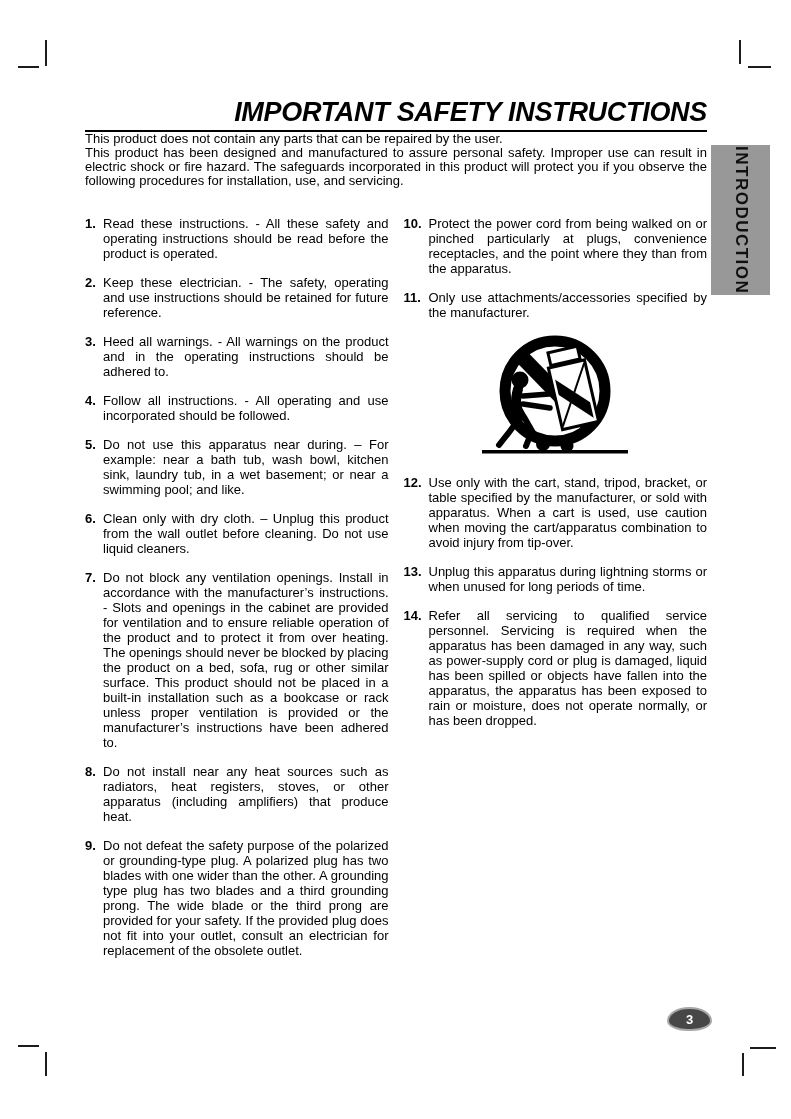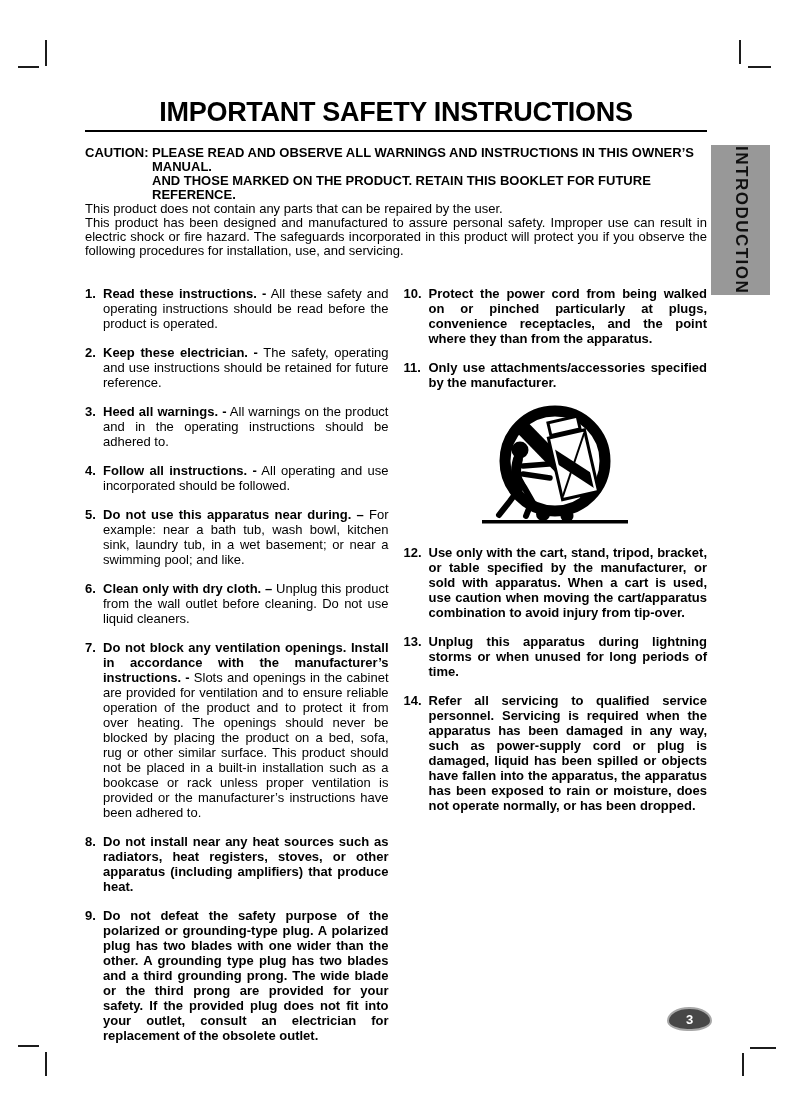--- a/index.html
+++ b/index.html
@@ -1,31 +1,31 @@
 <!DOCTYPE html>
 <html><head>
 <meta charset="utf-8">
 <style>
   html,body{margin:0;padding:0;background:#fff;}
   .page{position:relative;width:791px;height:1119px;background:#fff;color:#000;
         font-family:"Liberation Sans",sans-serif;overflow:hidden;}
   .content{position:absolute;left:85px;top:97px;width:622px;}
-  .title{margin:0;font-size:27px;line-height:30px;font-weight:bold;text-align:center;letter-spacing:-0.3px;}
+  .title{margin:0;font-size:27px;line-height:30px;font-weight:bold;text-align:right;letter-spacing:-0.3px;font-style:italic;}
   .rule{border-bottom:2px solid #000;margin-top:3px;}
   .caution{display:flex;margin-top:14px;font-weight:bold;font-size:13px;line-height:14px;}
   .caution-label{width:67px;flex:none;}
   .caution-lines{flex:1;}
   .intro-p{margin:0;font-size:13px;line-height:14px;text-align:justify;}
   .warning-p{margin:12px 0 0 0;font-size:13px;line-height:14px;font-weight:bold;text-align:justify;}
   .columns{display:flex;gap:15px;margin-top:28px;}
   .col{width:304px;font-size:13px;line-height:15px;}
   .item{position:relative;padding-left:18px;margin-bottom:14px;text-align:justify;}
   .col.right .item{padding-left:25px;}
   .item .num{position:absolute;left:0;top:0;font-weight:bold;}
-  .item b{font-weight:bold;}
+  .item b{font-weight:normal;}
   .figure{text-align:center;margin:6px 0 12px 0;}
   .side-tab{position:absolute;left:711px;top:145px;width:59px;height:150px;background:#989898;
             display:flex;align-items:center;justify-content:center;}
   .side-tab span{writing-mode:vertical-rl;font-weight:bold;font-size:17px;letter-spacing:1.5px;color:#101010;}
   .page-badge{position:absolute;left:667px;top:1007px;width:45px;height:24px;box-sizing:border-box;
               background:#474747;border:2px solid #a8a8a8;
               border-radius:50% 50% 46% 46% / 58% 58% 44% 44%;
               display:flex;align-items:center;justify-content:center;
               color:#fff;font-weight:bold;font-size:13px;}
   .mark{position:absolute;background:#1c1c1c;}
@@ -45,27 +45,20 @@
   <div class="mark" style="left:742px;top:1053px;width:2px;height:23px;"></div>
 
   <div class="side-tab">
     <span>INTRODUCTION</span>
   </div>
 
   <div class="content">
     <h1 class="title">IMPORTANT SAFETY INSTRUCTIONS</h1>
     <div class="rule"></div>
 
-    <div class="caution">
-      <span class="caution-label">CAUTION:</span>
-      <div class="caution-lines">
-        <div>PLEASE READ AND OBSERVE ALL WARNINGS AND INSTRUCTIONS IN THIS OWNER’S MANUAL.</div>
-        <div>AND THOSE MARKED ON THE PRODUCT. RETAIN THIS BOOKLET FOR FUTURE REFERENCE.</div>
-      </div>
-    </div>
 
     <p class="intro-p">This product does not contain any parts that can be repaired by the user.</p>
     <p class="intro-p">This product has been designed and manufactured to assure personal safety. Improper use can result in electric shock or fire hazard. The safeguards incorporated in this product will protect you if you observe the following procedures for installation, use, and servicing.</p>
 
     <div class="columns">
       <div class="col left">
 
         <div class="item">
           <span class="num">1.</span>
           <b>Read these instructions. -</b>

